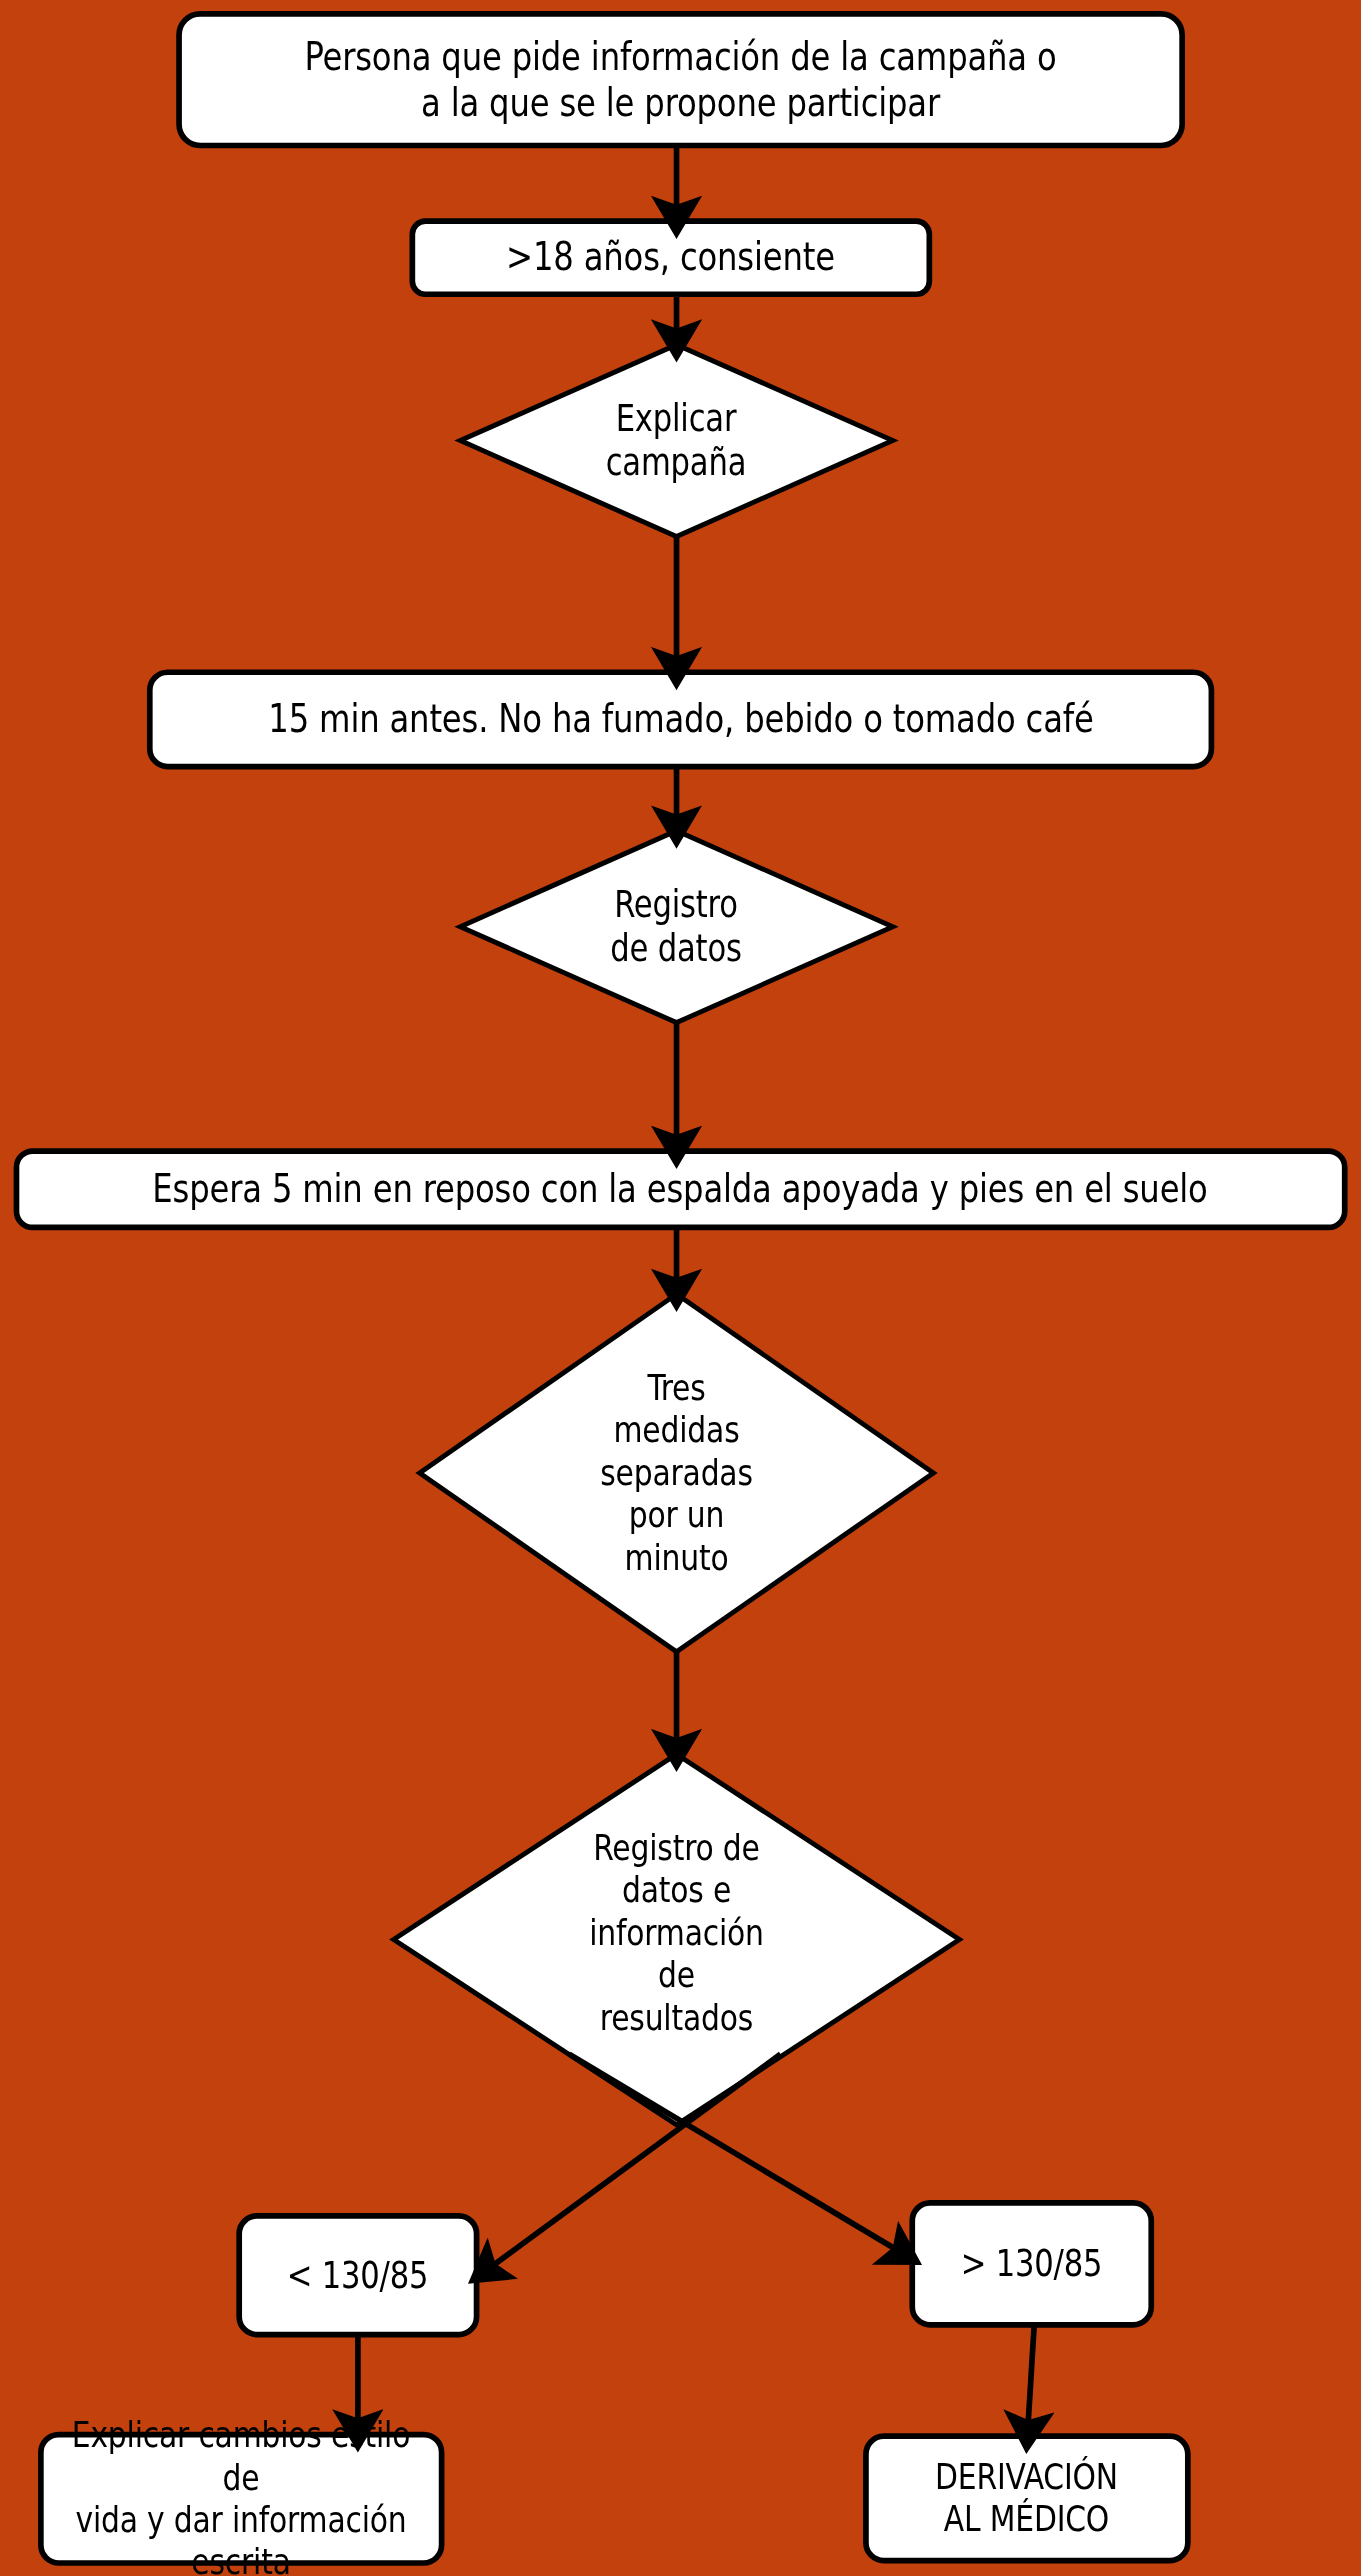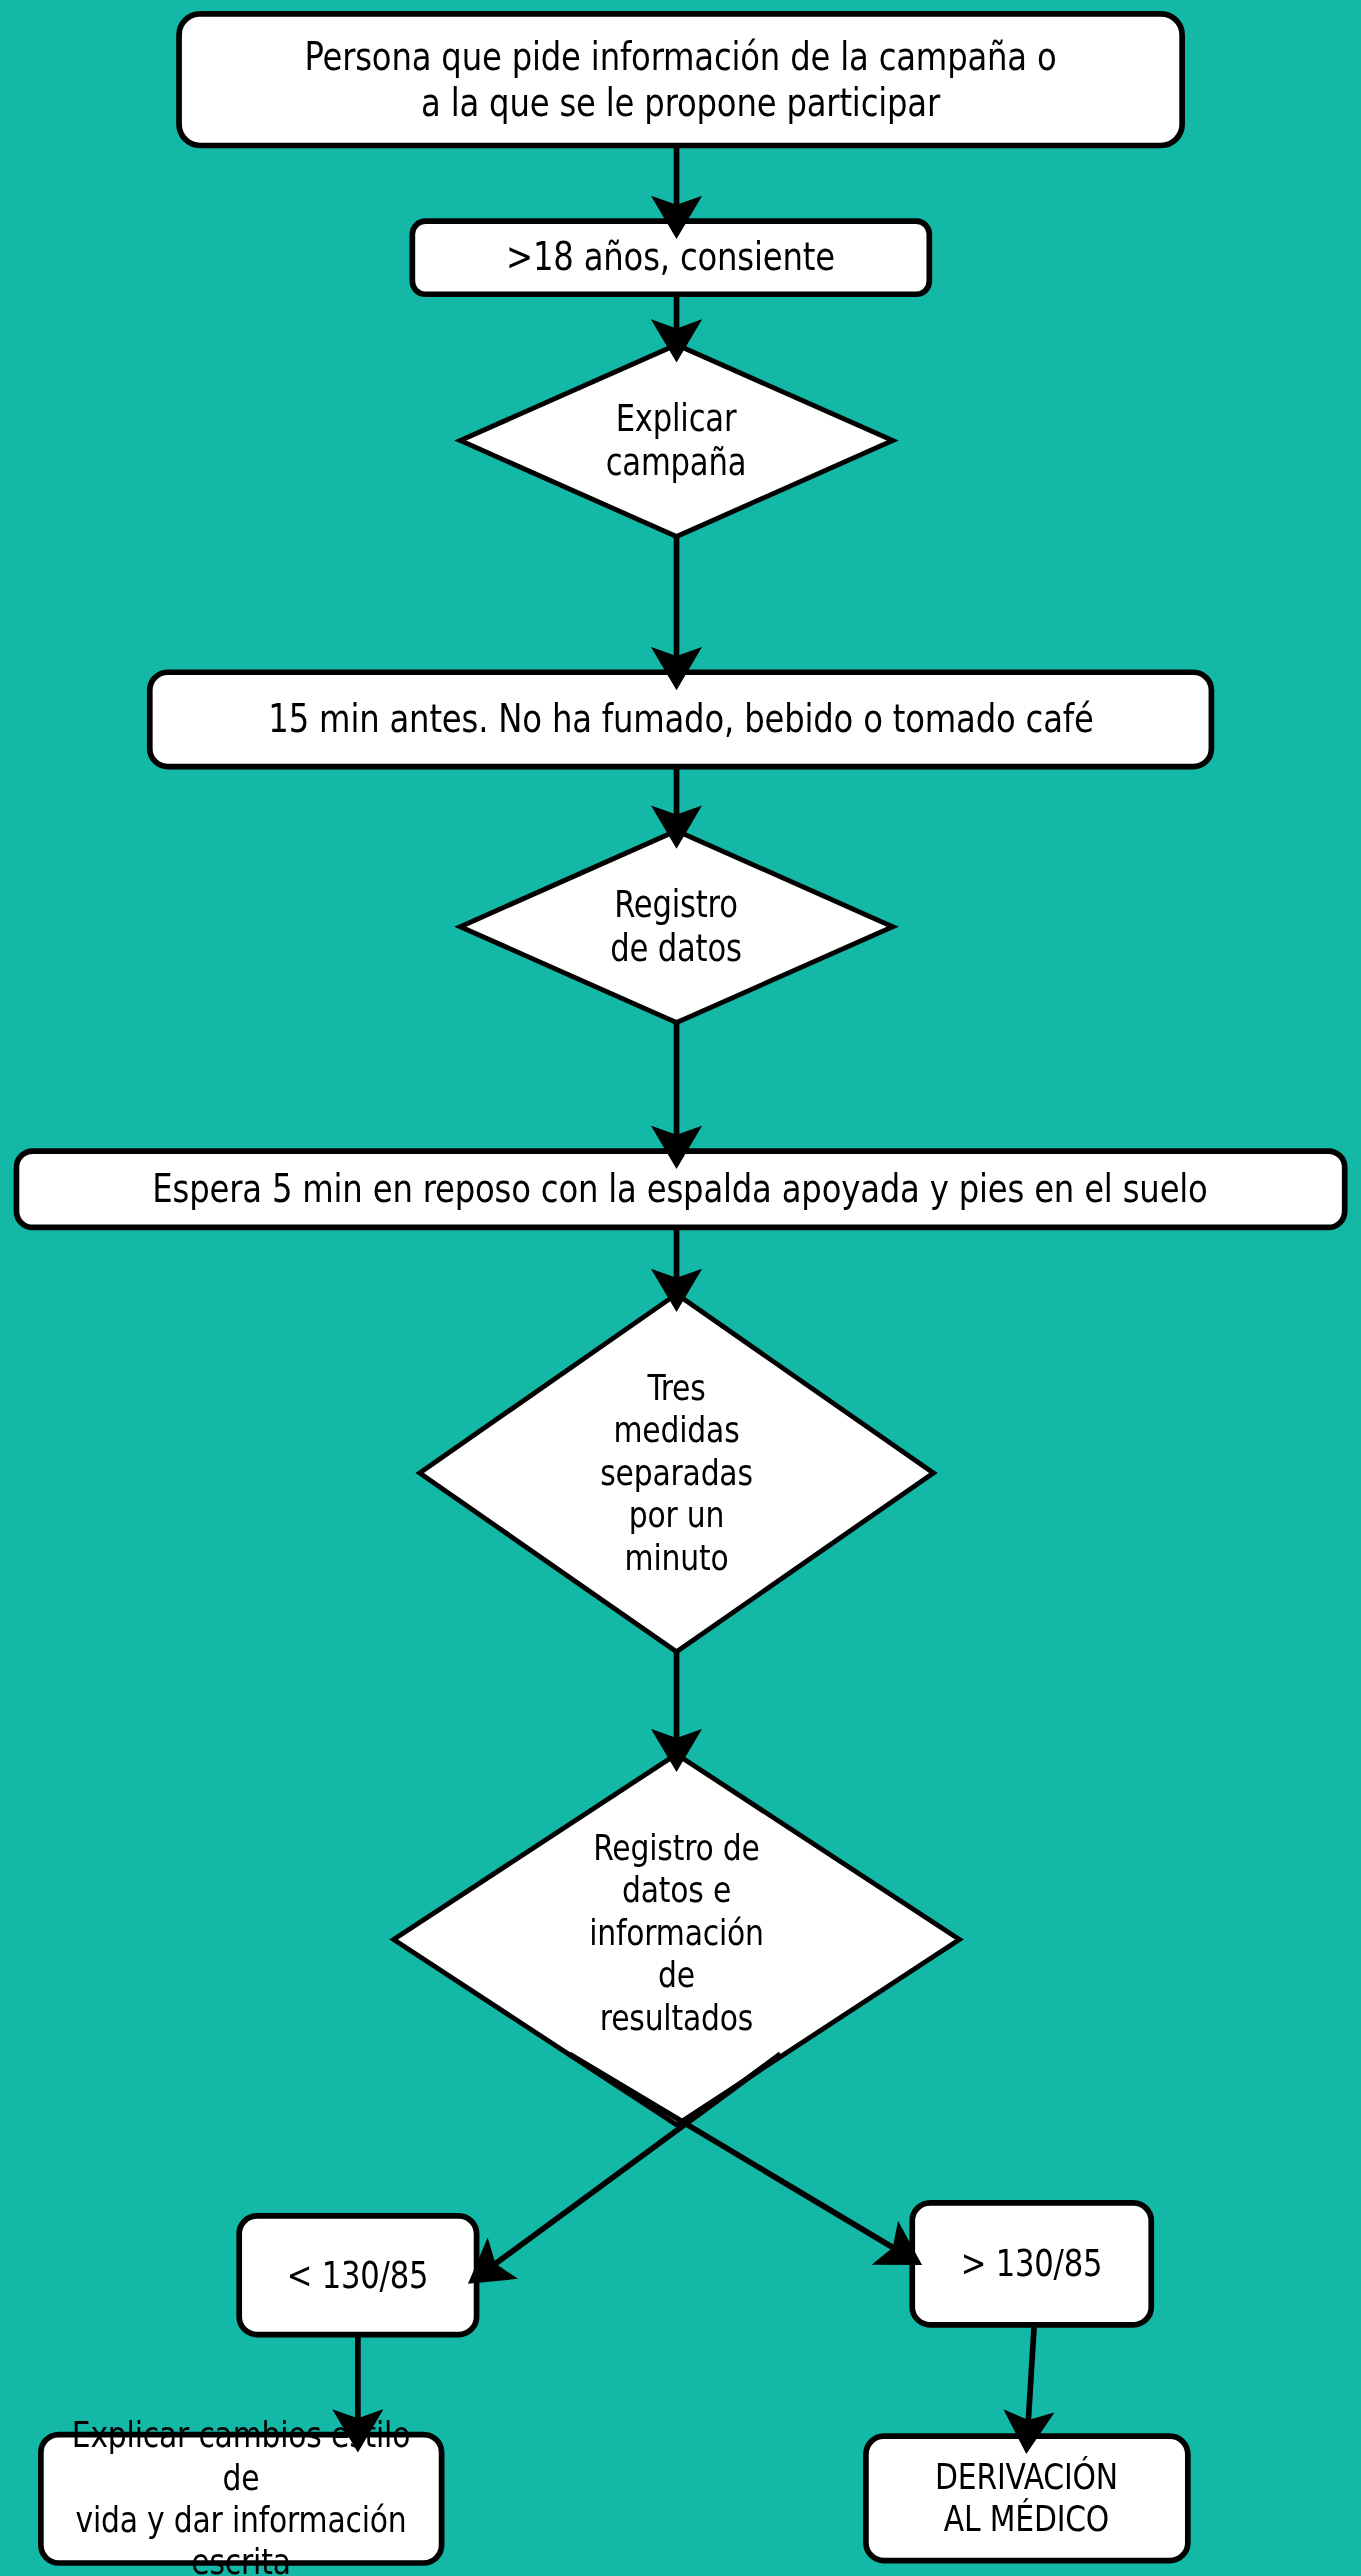--- a/index.html
+++ b/index.html
@@ -4,21 +4,21 @@
 <style>
   html, body {
     margin: 0;
     padding: 0;
     background: #ffffff;
   }
   #canvas {
     position: relative;
     width: 1362px;
     height: 2576px;
-    background: #14b8a6;
+    background: #c2410c;
     overflow: hidden;
     font-family: "DejaVu Sans Condensed", "Liberation Sans Narrow", "Liberation Sans", sans-serif;
   }
   #flow-svg {
     position: absolute;
     left: 0;
     top: 0;
     width: 1362px;
     height: 2576px;
   }

